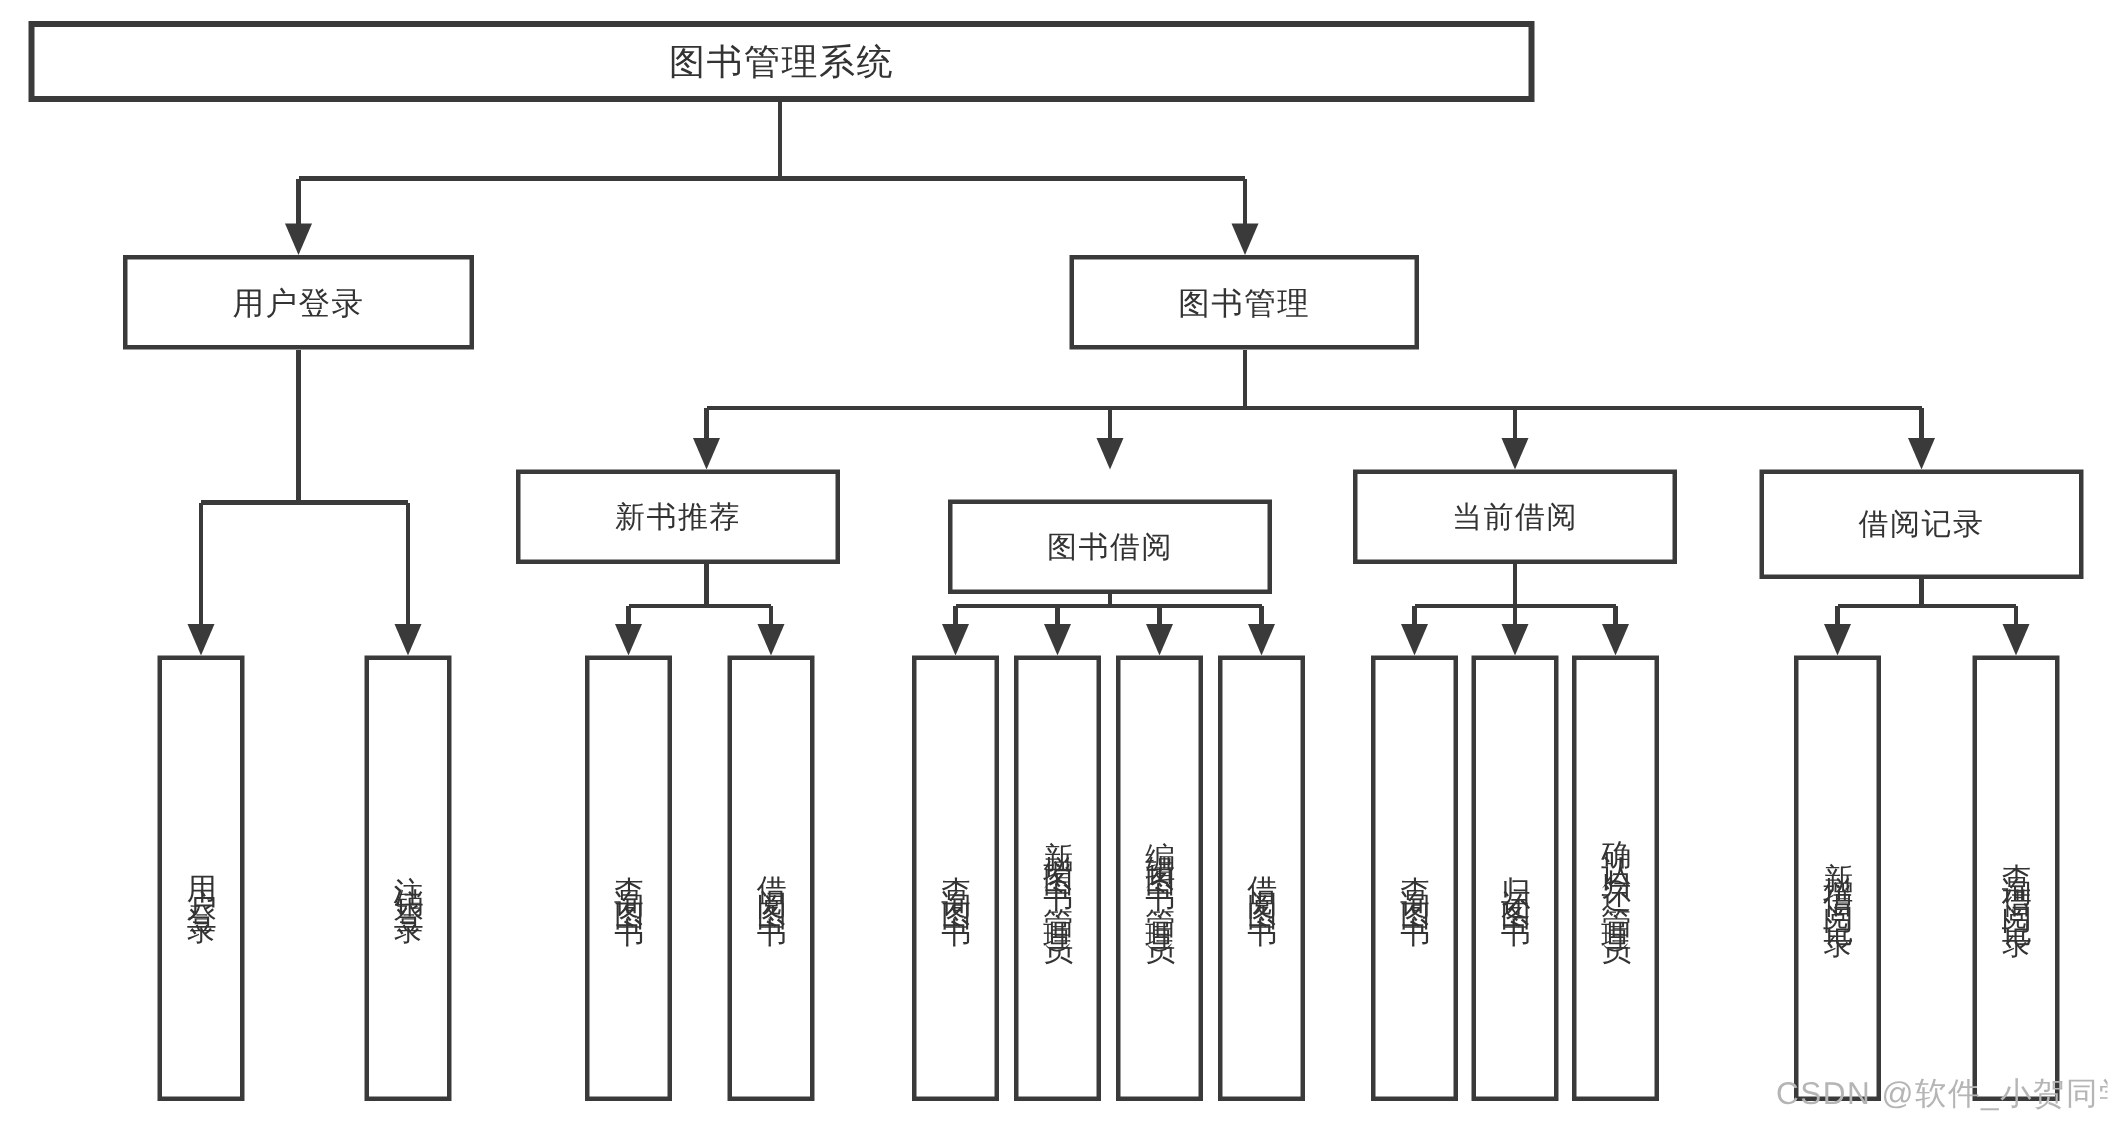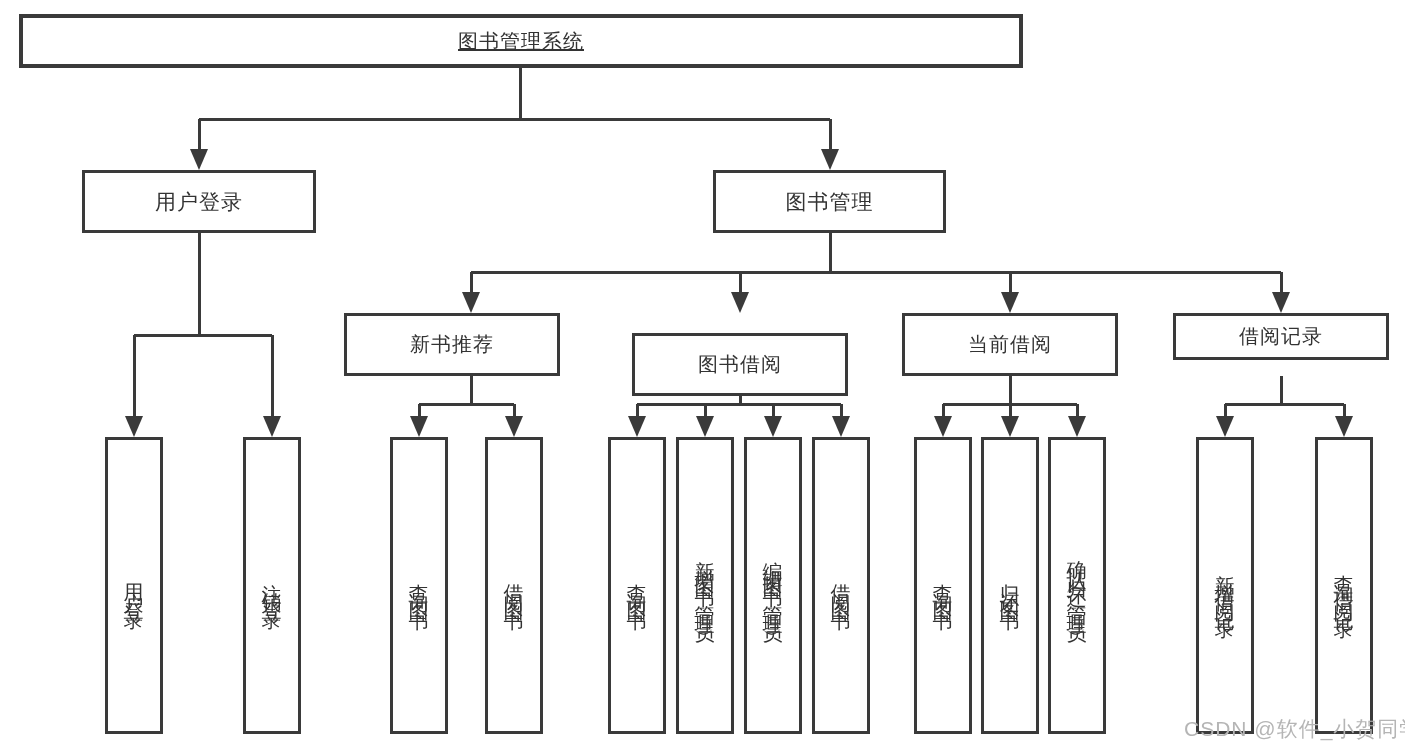--- a/index.html
+++ b/index.html
@@ -32,22 +32,21 @@
     display: flex;
     align-items: center;
     justify-content: center;
     font-size: 21px;
     letter-spacing: 1px;
     z-index: 2;
     white-space: nowrap;
   }
   .node.root {
     border-width: 4px;
-    font-size: 20px;
-    text-decoration: underline;
+    font-size: 24px;
   }
   .node.l3 {
     font-size: 20px;
   }
   .vnode {
     position: absolute;
     box-sizing: border-box;
     background: #ffffff;
     border: 3px solid #3a3a3a;
     color: #333333;
@@ -119,21 +118,21 @@
   </svg>
 
   <div class="node root" style="left:19px; top:14px; width:1004px; height:54px;">图书管理系统</div>
 
   <div class="node" style="left:82px; top:170px; width:234px; height:63px;">用户登录</div>
   <div class="node" style="left:713px; top:170px; width:233px; height:63px;">图书管理</div>
 
   <div class="node l3" style="left:344px; top:313px; width:216px; height:63px;">新书推荐</div>
   <div class="node l3" style="left:632px; top:313px; width:216px; height:63px;margin-top:20px;">图书借阅</div>
   <div class="node l3" style="left:902px; top:313px; width:216px; height:63px;text-align:center;">当前借阅</div>
-  <div class="node l3" style="left:1173px; top:313px; width:216px; height:47px;">借阅记录</div>
+  <div class="node l3" style="left:1173px; top:313px; width:216px; height:73px;">借阅记录</div>
 
   <div class="vnode" style="left:105px;">用户登录</div>
   <div class="vnode" style="left:243px;">注销登录</div>
 
   <div class="vnode" style="left:390px;">查询图书</div>
   <div class="vnode" style="left:485px;">借阅图书</div>
 
   <div class="vnode" style="left:608px;">查询图书</div>
   <div class="vnode" style="left:676px;">新增图书（管理员）</div>
   <div class="vnode" style="left:744px;">编辑图书（管理员）</div>

